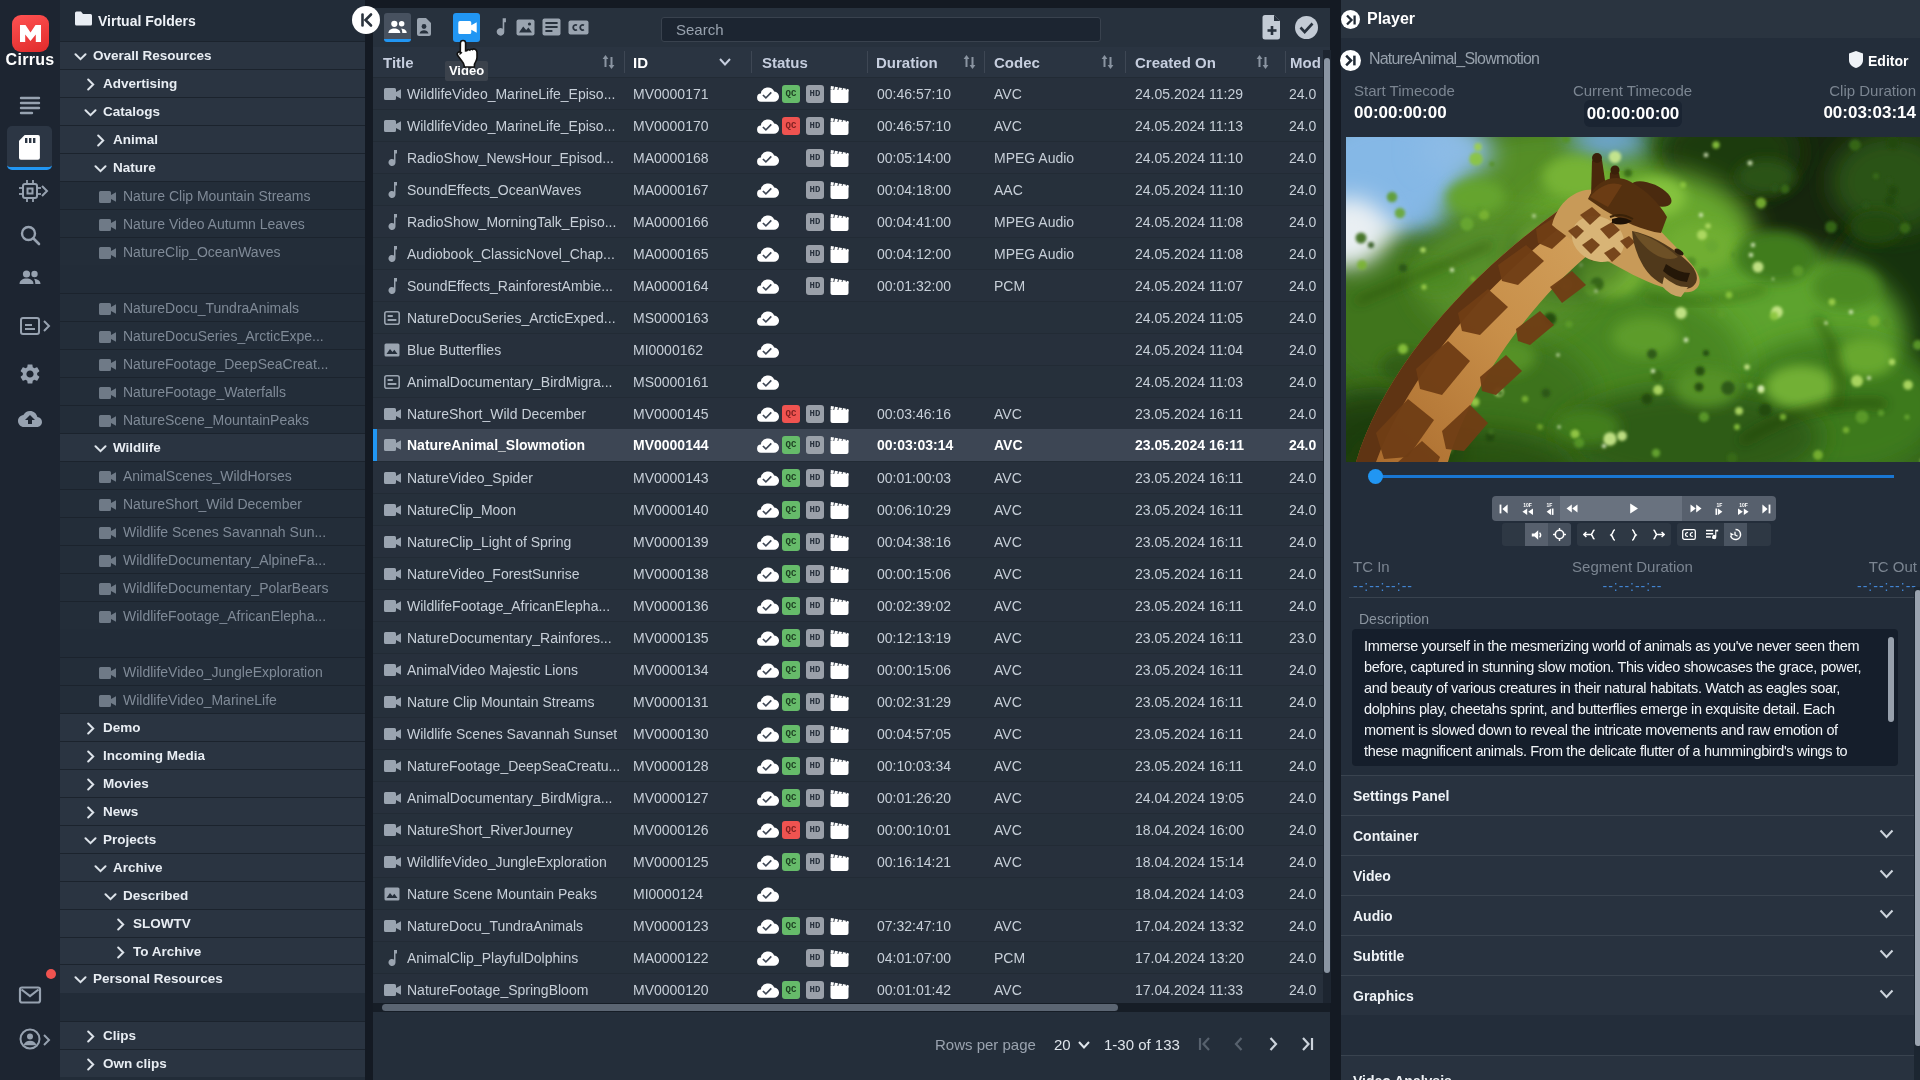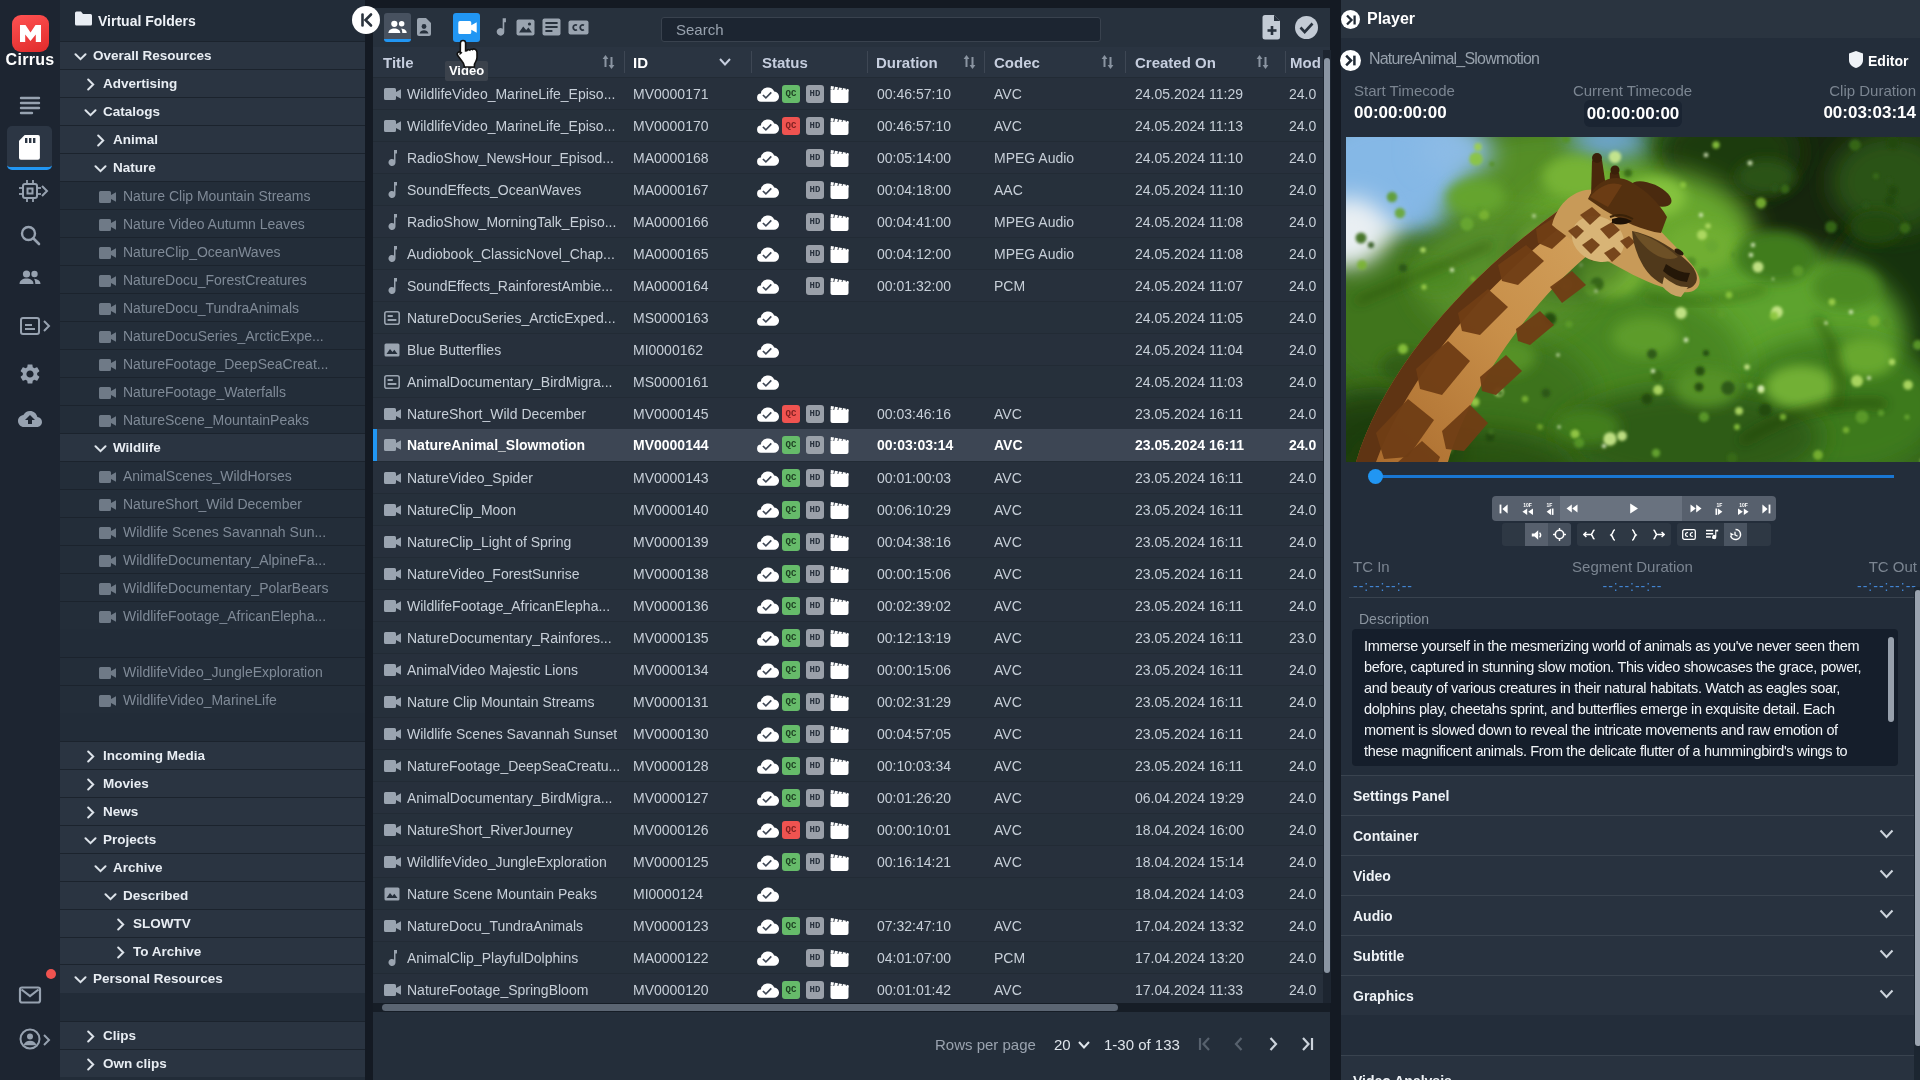--- a/index.html
+++ b/index.html
@@ -179,26 +179,20 @@
         <path d="M0 1.5 A1.5 1.5 0 0 1 1.5 0 h9 A1.5 1.5 0 0 1 12 1.5 V4 l5-2.8 V10.8 L12 8 v2.5 a1.5 1.5 0 0 1-1.5 1.5 h-9 A1.5 1.5 0 0 1 0 10.5 Z" fill="#6f7a87"></path>
       </svg>
       <div class="lbl" style="left:63px">Nature Video Autumn Leaves</div>
     </div>
 <div class="trow m" style="top:237px">
       <svg width="17" height="12" viewBox="0 0 17 12" style="left:39px;top:9px">
         <path d="M0 1.5 A1.5 1.5 0 0 1 1.5 0 h9 A1.5 1.5 0 0 1 12 1.5 V4 l5-2.8 V10.8 L12 8 v2.5 a1.5 1.5 0 0 1-1.5 1.5 h-9 A1.5 1.5 0 0 1 0 10.5 Z" fill="#6f7a87"></path>
       </svg>
       <div class="lbl" style="left:63px">NatureClip_OceanWaves</div>
     </div>
-<div class="trow m" style="top:265px">
-      <svg width="17" height="12" viewBox="0 0 17 12" style="left:39px;top:9px">
-        <path d="M0 1.5 A1.5 1.5 0 0 1 1.5 0 h9 A1.5 1.5 0 0 1 12 1.5 V4 l5-2.8 V10.8 L12 8 v2.5 a1.5 1.5 0 0 1-1.5 1.5 h-9 A1.5 1.5 0 0 1 0 10.5 Z" fill="#6f7a87"></path>
-      </svg>
-      <div class="lbl" style="left:63px">NatureDocu_ForestCreatures</div>
-    </div>
 <div class="trow m" style="top:293px">
       <svg width="17" height="12" viewBox="0 0 17 12" style="left:39px;top:9px">
         <path d="M0 1.5 A1.5 1.5 0 0 1 1.5 0 h9 A1.5 1.5 0 0 1 12 1.5 V4 l5-2.8 V10.8 L12 8 v2.5 a1.5 1.5 0 0 1-1.5 1.5 h-9 A1.5 1.5 0 0 1 0 10.5 Z" fill="#6f7a87"></path>
       </svg>
       <div class="lbl" style="left:63px">NatureDocu_TundraAnimals</div>
     </div>
 <div class="trow m" style="top:321px">
       <svg width="17" height="12" viewBox="0 0 17 12" style="left:39px;top:9px">
         <path d="M0 1.5 A1.5 1.5 0 0 1 1.5 0 h9 A1.5 1.5 0 0 1 12 1.5 V4 l5-2.8 V10.8 L12 8 v2.5 a1.5 1.5 0 0 1-1.5 1.5 h-9 A1.5 1.5 0 0 1 0 10.5 Z" fill="#6f7a87"></path>
       </svg>
@@ -268,20 +262,26 @@
       <svg width="17" height="12" viewBox="0 0 17 12" style="left:39px;top:9px">
         <path d="M0 1.5 A1.5 1.5 0 0 1 1.5 0 h9 A1.5 1.5 0 0 1 12 1.5 V4 l5-2.8 V10.8 L12 8 v2.5 a1.5 1.5 0 0 1-1.5 1.5 h-9 A1.5 1.5 0 0 1 0 10.5 Z" fill="#6f7a87"></path>
       </svg>
       <div class="lbl" style="left:63px">WildlifeVideo_JungleExploration</div>
     </div>
 <div class="trow m" style="top:685px">
       <svg width="17" height="12" viewBox="0 0 17 12" style="left:39px;top:9px">
         <path d="M0 1.5 A1.5 1.5 0 0 1 1.5 0 h9 A1.5 1.5 0 0 1 12 1.5 V4 l5-2.8 V10.8 L12 8 v2.5 a1.5 1.5 0 0 1-1.5 1.5 h-9 A1.5 1.5 0 0 1 0 10.5 Z" fill="#6f7a87"></path>
       </svg>
       <div class="lbl" style="left:63px">WildlifeVideo_MarineLife</div>
+    </div>
+<div class="trow" style="top:713px">
+      <svg width="8" height="13" viewBox="0 0 8 13" style="left:27px;top:8px">
+        <path d="M1.2 1.5 L6.2 6.5 L1.2 11.5" stroke="#dde3ea" stroke-width="2" fill="none" stroke-linecap="round"></path>
+      </svg>
+      <div class="lbl" style="left:43px">Demo</div>
     </div>
 <div class="trow" style="top:741px">
       <svg width="8" height="13" viewBox="0 0 8 13" style="left:27px;top:8px">
         <path d="M1.2 1.5 L6.2 6.5 L1.2 11.5" stroke="#dde3ea" stroke-width="2" fill="none" stroke-linecap="round"></path>
       </svg>
       <div class="lbl" style="left:43px">Incoming Media</div>
     </div>
 <div class="trow" style="top:797px">
       <svg width="8" height="13" viewBox="0 0 8 13" style="left:27px;top:8px">
         <path d="M1.2 1.5 L6.2 6.5 L1.2 11.5" stroke="#dde3ea" stroke-width="2" fill="none" stroke-linecap="round"></path>
@@ -1034,21 +1034,21 @@
         <g fill="#fff">
           <path d="M1.5 4.6 L1.9 1 L5 1.6 L4.3 5Z"></path>
           <path d="M5.9 1.7 L9 2.3 L8.3 5.4 L5.2 5Z"></path>
           <path d="M9.9 2.4 L13 3 L12.3 6 L9.2 5.6Z"></path>
           <path d="M13.9 3.1 L17 3.7 L16.3 6.4 L13.2 6Z"></path>
           <path d="M17.8 3.8 L19.6 4.2 L19.5 6.6 L17.2 6.6Z"></path>
         </g>
       </svg>
       <div class="cell" style="left:504px">00:01:26:20</div>
       <div class="cell" style="left:621px">AVC</div>
-      <div class="cell" style="left:762px">06.04.2024 19:29</div>
+      <div class="cell" style="left:762px">24.04.2024 19:05</div>
       <div class="cell" style="left:916px">24.0</div>
     </div>
 <div class="row rb" style="top:805px">
       <svg width="17" height="12" viewBox="0 0 17 12" style="position:absolute;left:11px;top:10px">
         <path d="M0 1.5 A1.5 1.5 0 0 1 1.5 0 h9 A1.5 1.5 0 0 1 12 1.5 V4 l5-2.8 V10.8 L12 8 v2.5 a1.5 1.5 0 0 1-1.5 1.5 h-9 A1.5 1.5 0 0 1 0 10.5 Z" fill="#9aa4b0"></path>
       </svg>
       <div class="cell ttl">NatureShort_RiverJourney</div>
       <div class="cell" style="left:260px">MV0000126</div>
       <svg width="24" height="17" viewBox="0 0 24 17" style="position:absolute;left:382px;top:8px">
         <path d="M19.2 6.7A7 7 0 0 0 5.9 8.8 4.1 4.1 0 0 0 6.5 17h12a4.9 4.9 0 0 0 .7-10.3z" fill="#fff" transform="translate(0 -1.2)"></path>

